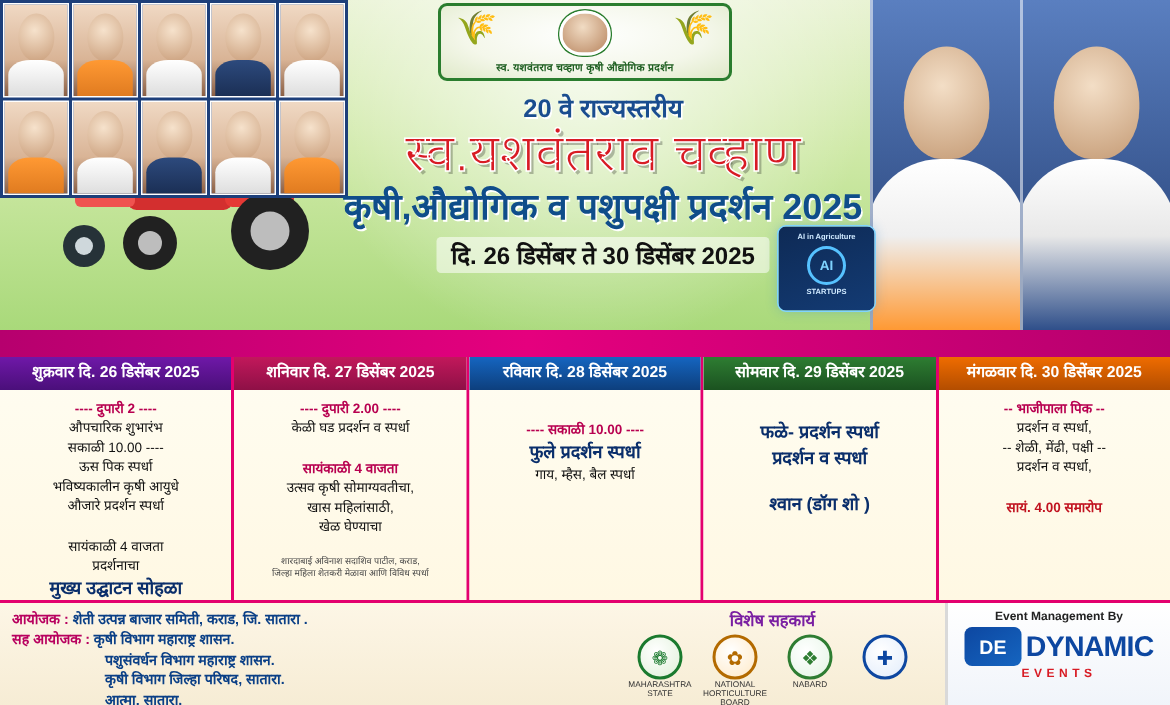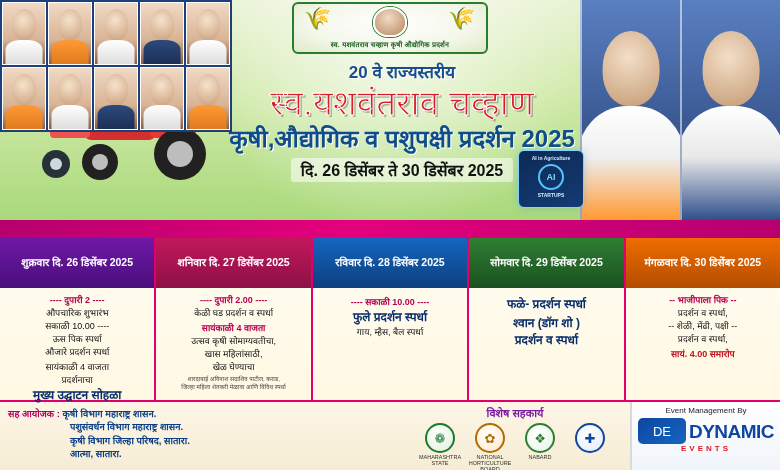--- a/index.html
+++ b/index.html
@@ -199,41 +199,41 @@
   }
   .day {
     flex: 1;
     border-right: 2px solid #e3006e;
     display: flex; flex-direction: column;
     background: linear-gradient(180deg,#fffdf2 0%, #fff8e3 100%);
   }
   .day:last-child { border-right: none; }
   .day-head {
     font-size: 10.5px; font-weight: bold; color: #ffffff;
-    padding: 19px 2px; text-align: center;
+    padding: 5px 2px; text-align: center;
     background: linear-gradient(180deg,#6f18a8,#4a0f7a);
     line-height: 1.1;
   }
   .day.d2 .day-head { background: linear-gradient(180deg,#c2185b,#8e1046); }
   .day.d3 .day-head { background: linear-gradient(180deg,#1565c0,#0d3f7d); }
   .day.d4 .day-head { background: linear-gradient(180deg,#2e7d32,#1b5220); }
   .day.d5 .day-head { background: linear-gradient(180deg,#ef6c00,#b34d00); }
   .day-body {
     flex: 1;
     padding: 6px 4px;
     text-align: center;
     font-size: 9px; color: #111;
     line-height: 1.45;
   }
   .ln { display: block; }
   .ln.head { font-weight: bold; color: #b80050; }
   .ln.big { font-size: 12px; font-weight: bold; color: #0a2e6b; }
   .ln.red { color: #c1121f; font-weight: bold; }
   .ln.tiny { font-size: 6px; color: #444; line-height: 1.3; }
-  .ln.sp { margin-top: 2px; }
+  .ln.sp { margin-top: 14px; }
 
   
   .bottom {
     display: flex;
     height: 72px;
     background: linear-gradient(180deg,#fdf6e6,#f6ecd4);
     border-top: 2px solid #e3006e;
   }
   .org {
     width: 400px;
@@ -264,29 +264,29 @@
   .logo.c4 .circle { border-color: #0d47a1; background: radial-gradient(circle at 40% 35%,#fff,#e1ecfb); color:#0d47a1; }
   .logo .cap { font-size: 5.5px; color: #333; margin-top: 1px; line-height: 1.1; }
 
   .event-mgmt {
     width: 150px;
     padding: 4px 5px;
     background: linear-gradient(180deg,#ffffff,#f0f4fa);
     border-left: 2px solid #d9d9d9;
     text-align: center;
   }
-  .em-title { font-size: 8px; color: #222; font-weight: normal; }
+  .em-title { font-size: 8px; color: #222; font-weight: bold; }
   .em-logo {
     margin-top: 3px;
     display: flex; align-items: center; justify-content: center; gap: 3px;
   }
   .em-mark {
-    width: 48px; height: 26px; border-radius: 5px;
+    width: 38px; height: 26px; border-radius: 5px;
     background: linear-gradient(145deg,#0d47a1,#1565c0);
-    color: #fff; font-size: 13px; font-weight: normal;
+    color: #fff; font-size: 13px; font-weight: bold;
     display: flex; align-items: center; justify-content: center;
   }
   .em-word {
     font-size: 19px; font-weight: bold; color: #0d47a1;
     letter-spacing: -0.5px; line-height: 1;
   }
   .em-sub {
     font-size: 8px; color: #d81b24; font-weight: bold; letter-spacing: 3px;
   }
 </style>
@@ -360,20 +360,21 @@
   <div class="strip"></div>
 
   <div class="schedule">
     <div class="day d1">
       <div class="day-head">शुक्रवार दि. 26 डिसेंबर 2025</div>
       <div class="day-body">
         <span class="ln head">---- दुपारी 2 ----</span>
         <span class="ln">औपचारिक शुभारंभ</span>
         <span class="ln">सकाळी 10.00 ----</span>
         <span class="ln">ऊस पिक स्पर्धा</span>
+        <span class="ln">भविष्यकालीन कृषी आयुधे</span>
         <span class="ln">औजारे प्रदर्शन स्पर्धा</span>
         <span class="ln sp">सायंकाळी 4 वाजता</span>
         <span class="ln">प्रदर्शनाचा</span>
         <span class="ln big">मुख्य उद्घाटन सोहळा</span>
       </div>
     </div>
 
     <div class="day d2">
       <div class="day-head">शनिवार दि. 27 डिसेंबर 2025</div>
       <div class="day-body">
@@ -394,39 +395,43 @@
         <span class="ln head sp">---- सकाळी 10.00 ----</span>
         <span class="ln big">फुले प्रदर्शन स्पर्धा</span>
         <span class="ln">गाय, म्हैस, बैल स्पर्धा</span>
       </div>
     </div>
 
     <div class="day d4">
       <div class="day-head">सोमवार दि. 29 डिसेंबर 2025</div>
       <div class="day-body">
         <span class="ln big sp">फळे- प्रदर्शन स्पर्धा</span>
+        <span class="ln big">प्रदर्शन व स्पर्धा</span>
         <span class="ln big sp">श्वान (डॉग शो )</span>
-        <span class="ln big">प्रदर्शन व स्पर्धा</span>
       </div>
     </div>
 
     <div class="day d5">
       <div class="day-head">मंगळवार दि. 30 डिसेंबर 2025</div>
       <div class="day-body">
         <span class="ln head">-- भाजीपाला पिक --</span>
         <span class="ln">प्रदर्शन व स्पर्धा,</span>
         <span class="ln">-- शेळी, मेंढी, पक्षी --</span>
         <span class="ln">प्रदर्शन व स्पर्धा,</span>
         <span class="ln red sp">सायं. 4.00 समारोप</span>
       </div>
     </div>
   </div>
 
   <div class="bottom">
     <div class="org">
+      <div>
+        <span class="lbl">आयोजक :</span>
+        <span class="val">शेती उत्पन्न बाजार समिती, कराड, जि. सातारा .</span>
+      </div>
       <div>
         <span class="lbl">सह आयोजक :</span>
         <span class="val">कृषी विभाग महाराष्ट्र शासन.</span>
       </div>
       <div class="val" style="padding-left:62px">पशुसंवर्धन विभाग महाराष्ट्र शासन.</div>
       <div class="val" style="padding-left:62px">कृषी विभाग जिल्हा परिषद, सातारा.</div>
       <div class="val" style="padding-left:62px">आत्मा, सातारा.</div>
     </div>
 
     <div class="support">

